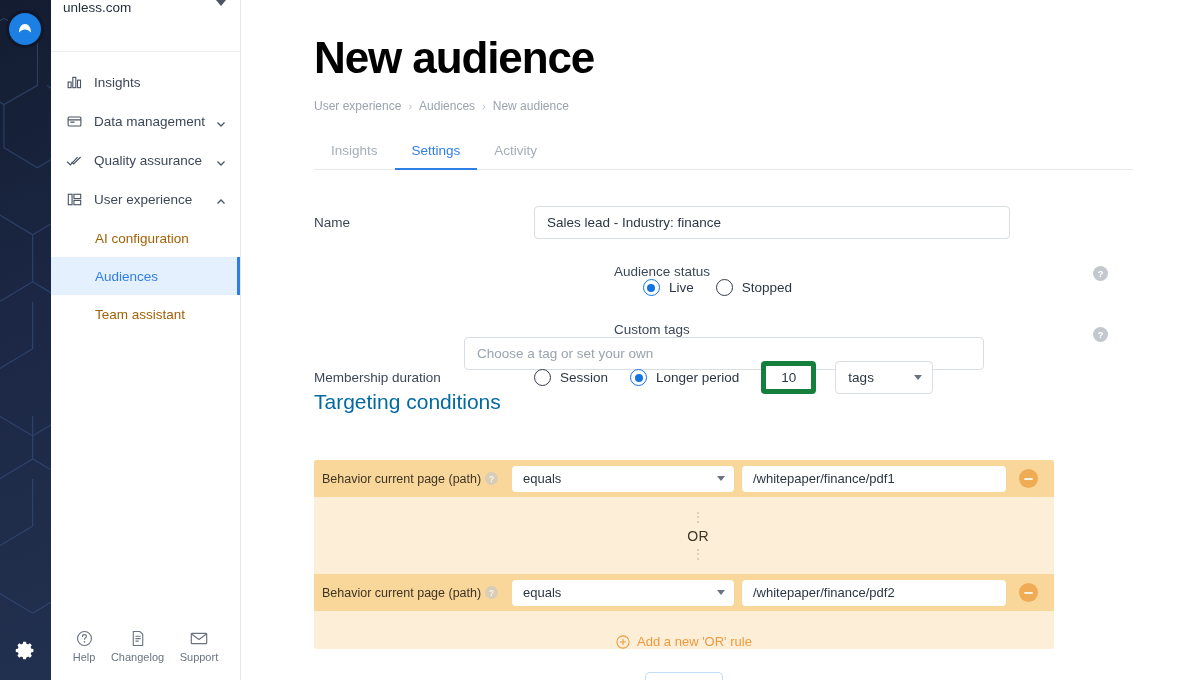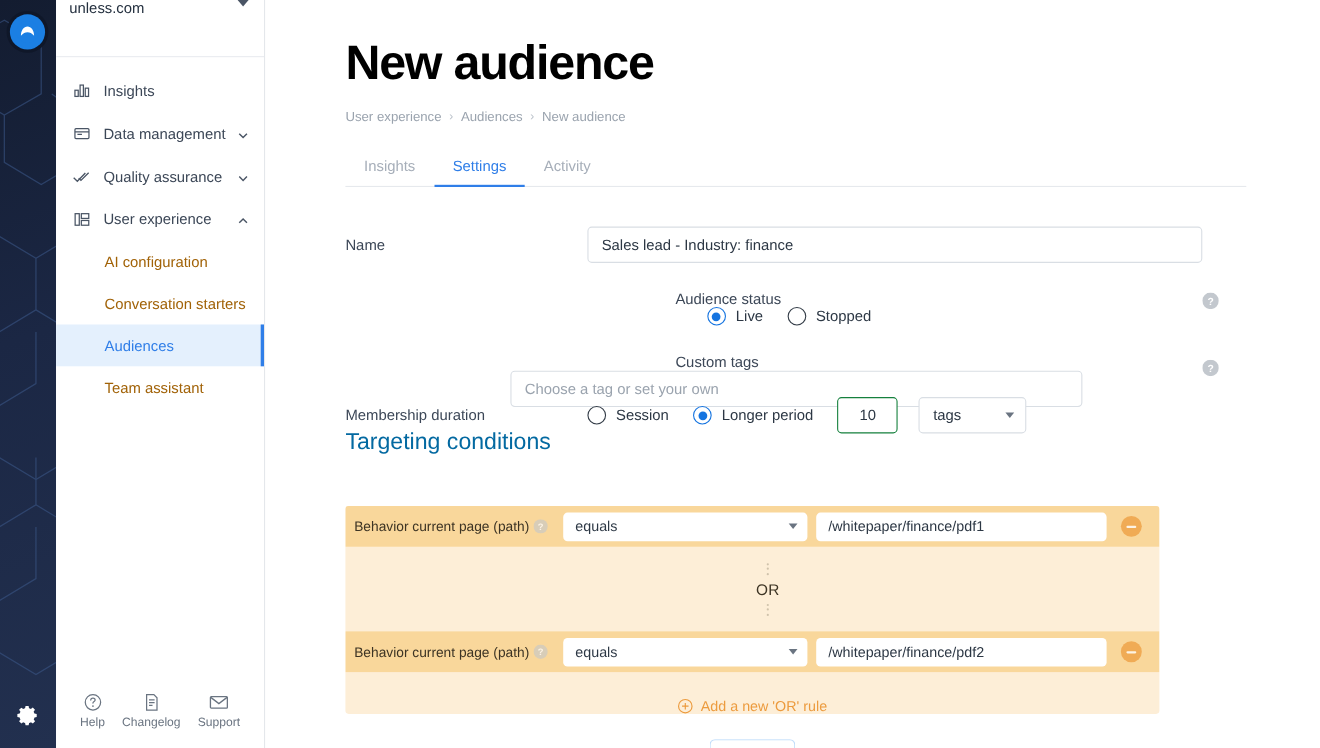--- a/index.html
+++ b/index.html
@@ -161,21 +161,21 @@
   }
   .radio.on { border-color: #1574e0; }
   .radio.on::after {
     content: ""; width: 8px; height: 8px; border-radius: 50%;
     background: #1574e0;
   }
   .radio-lbl { font-size: 13.5px; color: #2c3744; margin-right: 13px; }
 
   .num-input {
     width: 55px; height: 33px; text-align: center;
-    border: 1px solid #15803d; border-radius: 4px;
+    border: 5px solid #15803d; border-radius: 4px;
     font-family: inherit; font-size: 13.5px; color: #2c3744;
     outline: none; background: #fff;
   }
   .sel-box {
     height: 33px; border: 1px solid #d9dee4; border-radius: 4px;
     background: #fff; display: flex; align-items: center;
     padding: 0 10px 0 12px; cursor: pointer; gap: 10px;
   }
   .sel-box .sel-val { font-size: 13.5px; color: #2c3744; flex: 1; }
   .caret-sm {
@@ -364,23 +364,20 @@
       <span class="chev">
         <svg width="12" height="12" viewBox="0 0 12 12" fill="none" stroke="#4a5565" stroke-width="1.3">
           <path d="M2.5 7.5 L6 4 L9.5 7.5"></path>
         </svg>
       </span>
     </div>
 
     <div class="nav-sub">
       <span class="lbl">AI configuration</span>
     </div>
-    <div class="nav-sub">
-      <span class="lbl">Conversation starters</span>
-    </div>
     <div class="nav-sub active">
       <span class="lbl">Audiences</span>
     </div>
     <div class="nav-sub">
       <span class="lbl">Team assistant</span>
     </div>
   </div>
 
   <div id="sidebar-footer">
     <div class="foot-item">
@@ -427,21 +424,21 @@
   </div>
 
   <div id="tabs">
     <div class="tab">Insights</div>
     <div class="tab active">Settings</div>
     <div class="tab">Activity</div>
   </div>
 
   <div class="form-row" style="top:206px;">
     <span class="f-label">Name</span>
-    <input class="txt-input" style="width: 559px;" value="Sales lead - Industry: finance">
+    <input class="txt-input" style="width: 476px;" value="Sales lead - Industry: finance">
   </div>
 
   <div class="form-row" style="top:264px;flex-direction:column;">
     <span class="f-label">Audience status</span>
     <div class="radio-grp">
       <div class="radio on"></div>
       <span class="radio-lbl">Live</span>
       <div class="radio"></div>
       <span class="radio-lbl">Stopped</span>
     </div>

